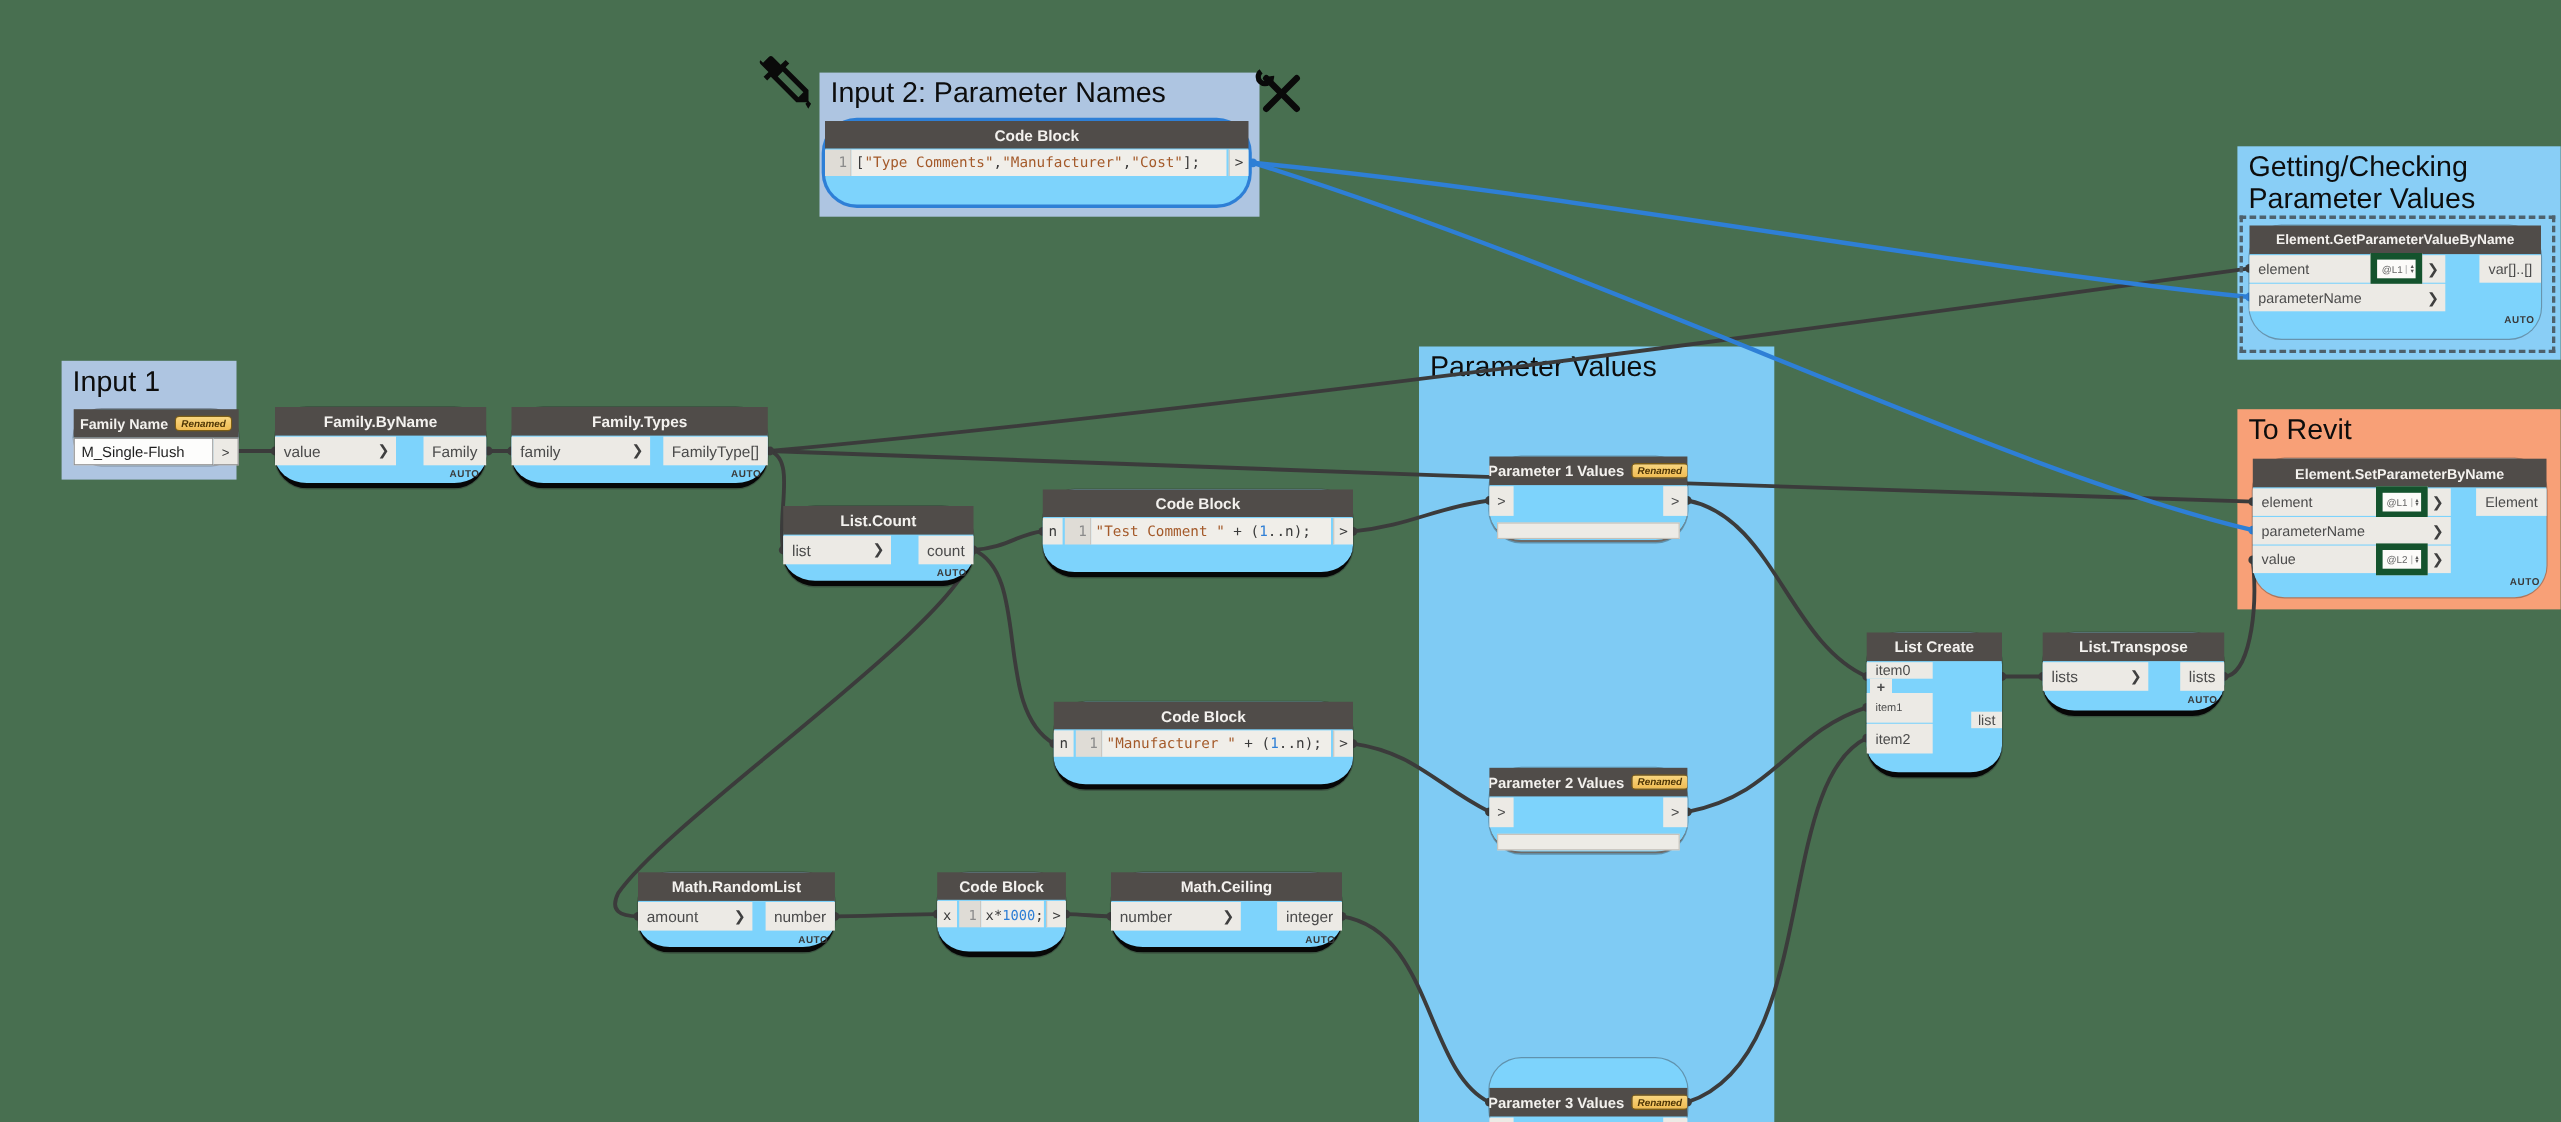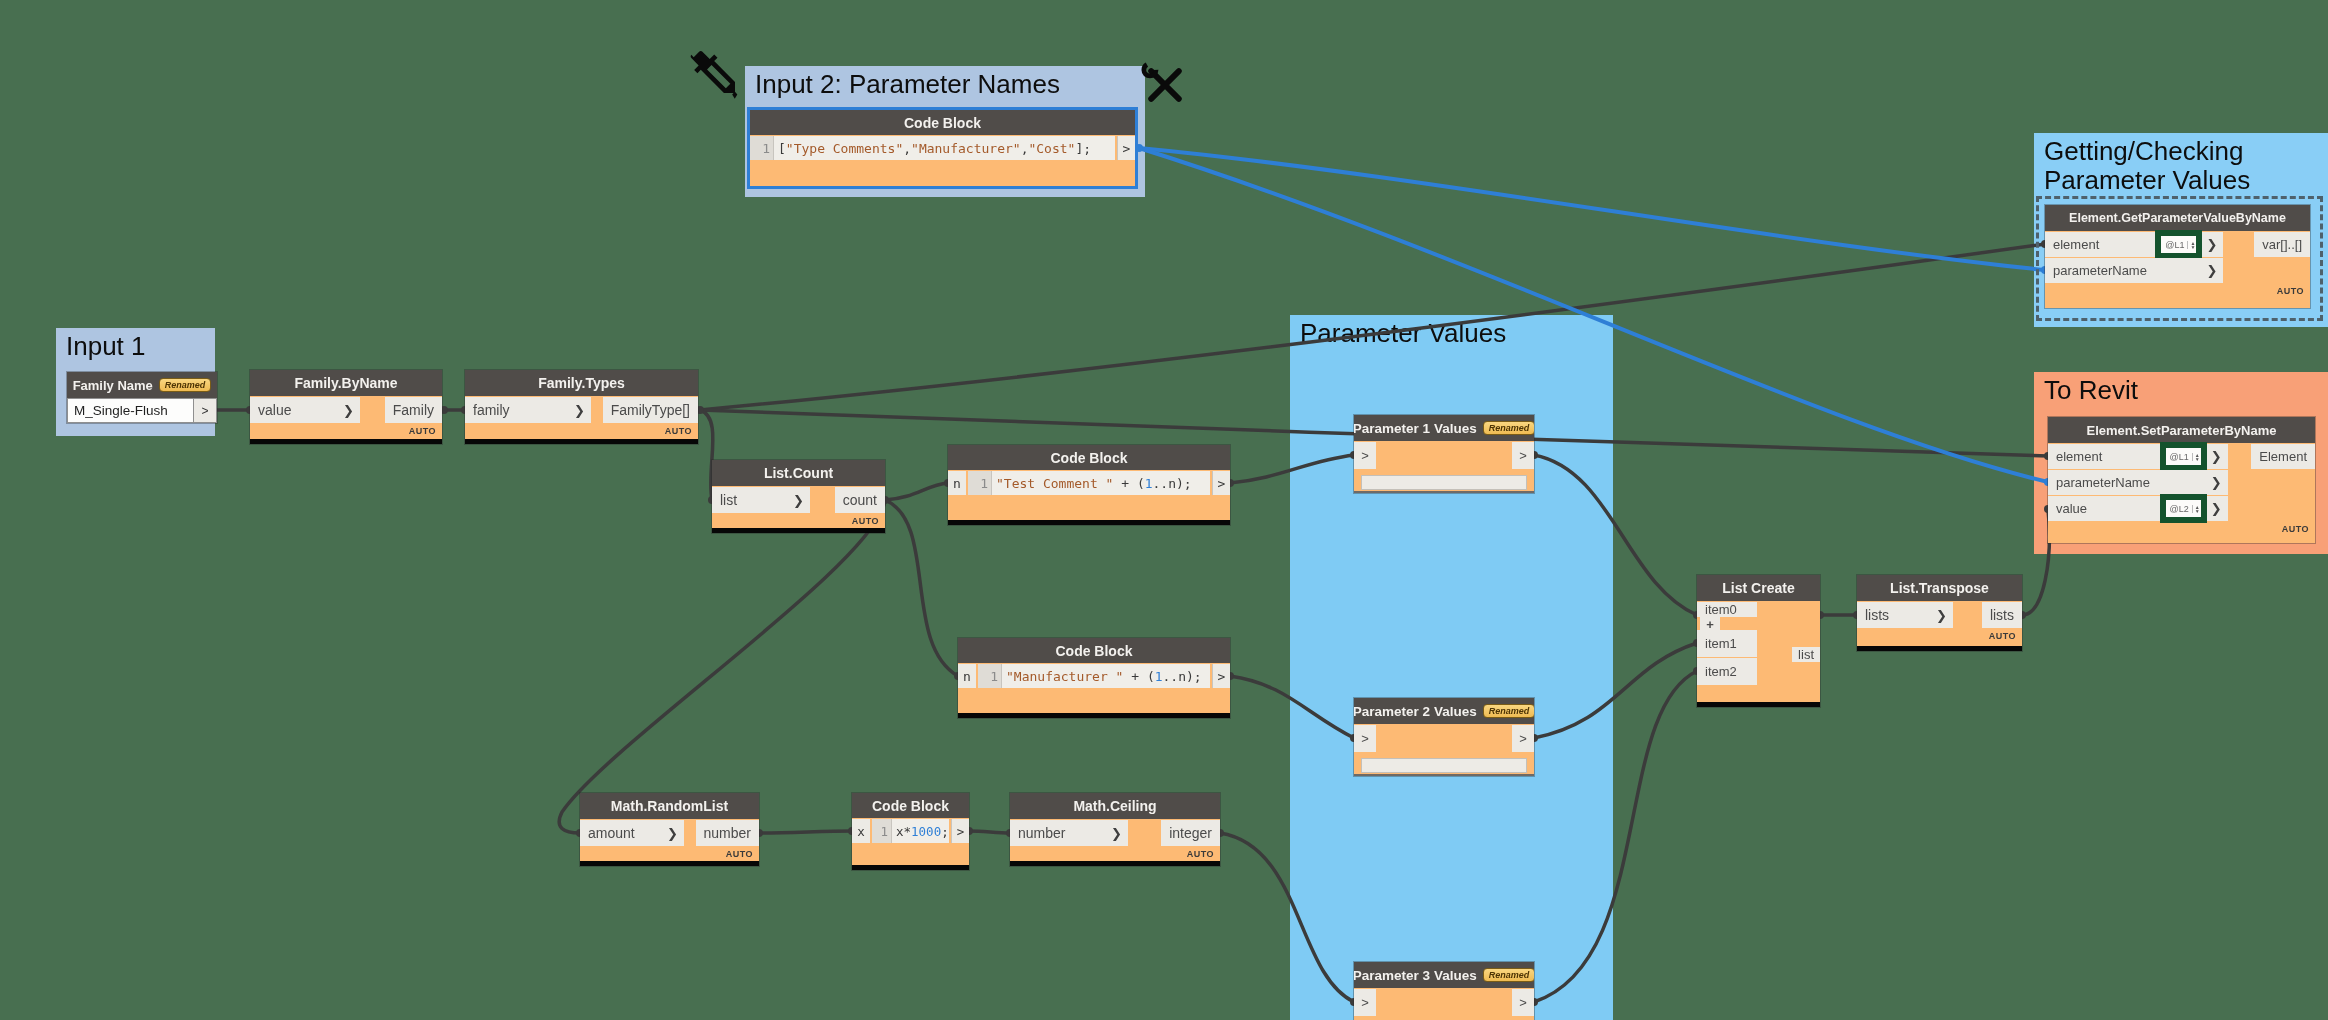--- a/index.html
+++ b/index.html
@@ -4,21 +4,21 @@
 <style>
   html,body{margin:0;padding:0;background:#486F50;}
   #canvas{position:relative;width:2328px;height:1020px;overflow:hidden;
     font-family:"Liberation Sans","DejaVu Sans",sans-serif;}
   
   .grp{position:absolute;z-index:1;}
   .grp-title{padding:4px 10px 0 10px;font-size:26px;line-height:1.12;color:#0d0d0d;}
   
   #wires{position:absolute;left:0;top:0;z-index:2;}
   
-  .node{position:absolute;z-index:3;background:#fdba74;box-shadow:0 0 0 1px rgba(40,40,40,.35);}
+  .node{position:absolute;z-index:3;background:#7dd3fc;box-shadow:0 0 0 1px rgba(40,40,40,.35);border-radius:29px;}
   .blackbar{border-bottom:5px solid #070707;}
   .nhead{height:26px;background:#504C49;color:#F3F1EE;font-weight:bold;font-size:14px;
     display:flex;align-items:center;justify-content:center;gap:6px;white-space:nowrap;overflow:hidden;}
   .badge{background:linear-gradient(#F9D680,#EFBB52);border:1px solid #7a5c16;border-radius:4px;
     color:#4d3404;font-size:9px;font-style:italic;font-weight:bold;padding:0 5px;line-height:12px;}
   .nrow{display:flex;align-items:stretch;height:26px;margin-top:1px;font-size:14px;color:#4b4b4b;}
   .cin{background:#ECEAE5;display:flex;align-items:center;padding:0 6px 0 8px;}
   .chev{margin-left:auto;font-weight:bold;color:#3f3f3f;font-size:13px;padding-left:6px;}
   .cout{background:#ECEAE5;margin-left:auto;display:flex;align-items:center;padding:0 8px;}
   .nfoot{display:flex;justify-content:flex-end;align-items:center;padding:3px 6px 2px 0;
@@ -307,21 +307,21 @@
       <span class="badge">Renamed</span>
     </div>
     <div class="prow">
       <div class="pport">&gt;</div>
       <div class="pport r">&gt;</div>
     </div>
     <div class="pstrip"></div>
   </div>
 
   <div class="node" style="left:1354px;top:962px;width:180px;height:76px;">
-    <div class="nhead" style="font-size:13.5px;">
+    <div class="nhead" style="font-size:13.5px;margin-top:27px;">
       <span>Parameter 3 Values</span>
       <span class="badge">Renamed</span>
     </div>
     <div class="prow">
       <div class="pport">&gt;</div>
       <div class="pport r">&gt;</div>
     </div>
 
   </div>
 
@@ -330,21 +330,21 @@
     <div class="nrow" style="height:27px;font-size:13px;flex-direction:column;">
       <div class="cin" style="width:46px;">
         <span>item0</span>
       </div>
       <div class="pport" style="width:20px;margin-left:3px;font-weight:bold;">+</div>
       <div class="pport" style="width:18px;margin-left:3px;font-weight:bold;">-</div>
       <div class="cout" style="padding:0 6px;">
         <span>list</span>
       </div>
     </div>
-    <div class="nrow" style="height:27px;font-size:13px;">
+    <div class="nrow" style="height:27px;font-size:10px;">
       <div class="cin" style="width:46px;">
         <span>item1</span>
       </div>
     </div>
     <div class="nrow" style="height:27px;font-size:13px;">
       <div class="cin" style="width:46px;">
         <span>item2</span>
       </div>
     </div>
   </div>

